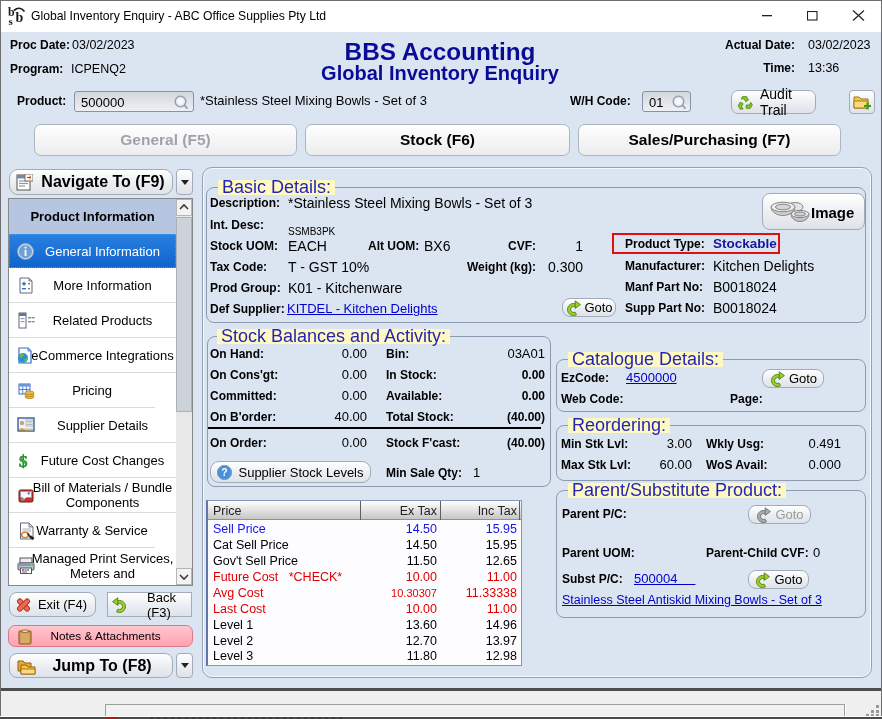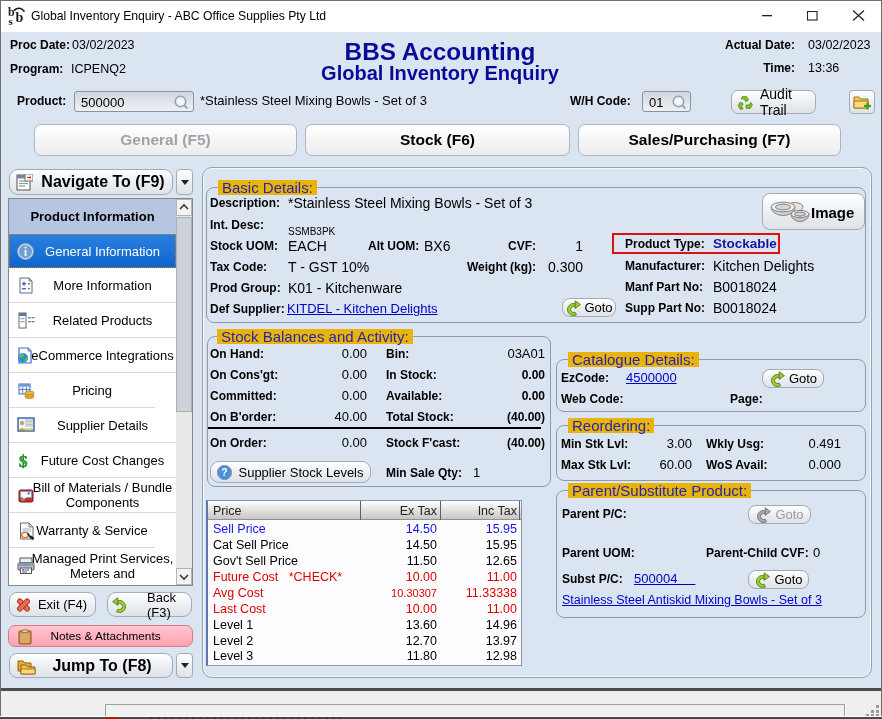--- a/index.html
+++ b/index.html
@@ -4,21 +4,21 @@
 *{margin:0;padding:0;box-sizing:border-box}
 html,body{width:882px;height:719px;overflow:hidden}
 body{font-family:"Liberation Sans",sans-serif;font-size:13px;color:#000;position:relative;background:#fff}
 .abs{position:absolute}
 .lbl{position:absolute;font-weight:bold;font-size:12px;line-height:16px;white-space:nowrap}
 .val{position:absolute;font-size:13px;line-height:16px;white-space:nowrap}
 .vr{text-align:right}
 .link{color:#0000c8;text-decoration:underline}
 .btn{position:absolute;border:1px solid #a2abb8;border-radius:7px;background:linear-gradient(#ffffff,#e9ecf0 60%,#dfe3e9);display:flex;align-items:center;justify-content:center;gap:5px;font-size:13px}
 .grp{position:absolute;border:1px solid #8d9ab0;border-radius:8px}
-.glbl{position:absolute;top:-8px;left:11px;background:#eab308;padding:0 4px;color:#2525b5;font-size:15px;line-height:15px;white-space:nowrap}
+.glbl{position:absolute;top:-8px;left:11px;background:#fef9c3;padding:0 4px;color:#2525b5;font-size:18px;line-height:15px;white-space:nowrap}
 .tab{position:absolute;border:1px solid #adb5c0;border-radius:7px;background:linear-gradient(#ffffff,#ececee);display:flex;align-items:center;justify-content:center;font-size:15.5px;font-weight:bold}
 </style></head>
 <body>
 
 <div class="abs" style="left:0;top:0;width:882px;height:32px;background:#fff"></div>
 <svg class="abs" style="left:6px;top:5px" width="22" height="22" viewBox="0 0 22 22" font-family="Liberation Serif,serif" font-weight="bold" fill="#1a1a1a">
   <text x="2" y="11" font-size="12">b</text>
   <text x="2.5" y="20" font-size="11">s</text>
   <text x="9.5" y="16.5" font-size="14">b</text>
   <path d="M8 5.5 Q13.5 0.5 18.5 6.5" fill="none" stroke="#1a1a1a" stroke-width="1.7"></path>
@@ -228,21 +228,21 @@
 
 <div class="btn" style="left:9px;top:592px;width:87px;height:25px;border-radius:8px;padding-left:20px">
   <svg class="abs" style="left:5px;top:4px" width="17" height="16" viewBox="0 0 17 16">
       <g transform="rotate(45 8.5 8)">
         <rect x="1" y="5.7" width="15" height="4.6" rx="2.2" fill="#ee6a55" stroke="#b03a28" stroke-width="1"></rect>
         <rect x="6.2" y="0.5" width="4.6" height="15" rx="2.2" fill="#ee6a55" stroke="#b03a28" stroke-width="1"></rect>
       </g>
     </svg>
   <span>Exit (F4)</span>
 </div>
-<div class="btn" style="left:107px;top:592px;width:85px;height:25px;border-radius:9px;padding-left:39px">
+<div class="btn" style="left:107px;top:592px;width:85px;height:25px;border-radius:0;padding-left:39px">
   <svg class="abs" style="left:4px;top:4px" width="16" height="16" viewBox="0 0 16 16">
       <g transform="translate(16,0) scale(-1,1)">
         <path d="M11.5 4.3 A6 6 0 1 0 11.5 14.7 L10 12.1 A3 3 0 1 1 10 6.9 Z" fill="#9ccf2a" stroke="#4e7d12" stroke-width="0.9"></path>
         <path d="M10.2 0.8 L15.4 4.6 L10.2 8.4 Z" fill="#9ccf2a" stroke="#4e7d12" stroke-width="0.9"></path>
       </g>
     </svg>
   <span>Back (F3)</span>
 </div>
 <div class="btn" style="left:8px;top:625px;width:185px;height:22px;background:linear-gradient(#ffc6ce,#ffa2b0);border-color:#d87a88;padding-left:10px;font-size:11.8px">
   <svg class="abs" style="left:9px;top:3px" width="14" height="16" viewBox="0 0 15 17">

